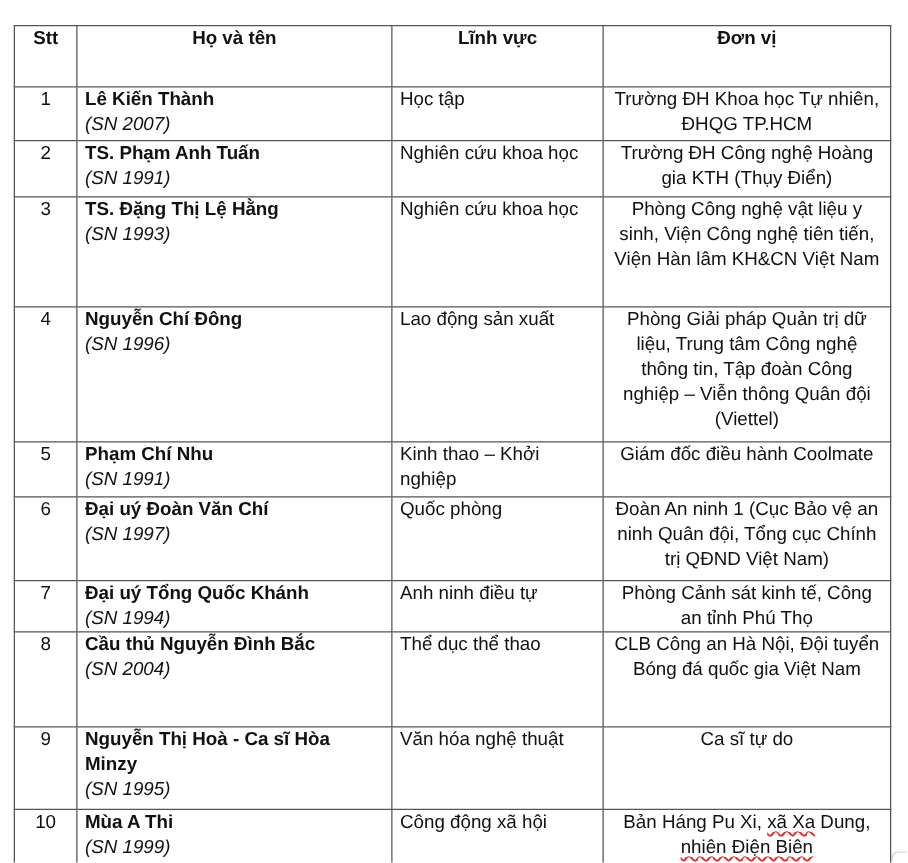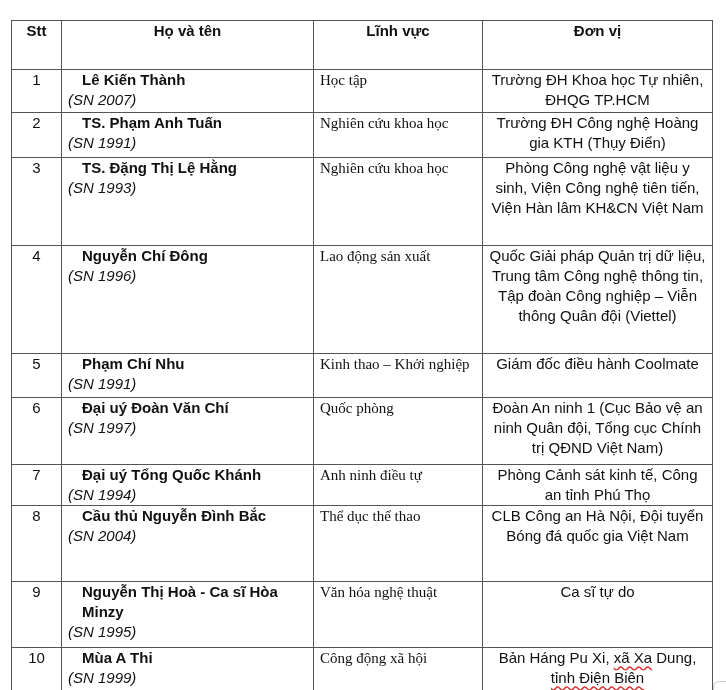--- a/index.html
+++ b/index.html
@@ -21,25 +21,25 @@
   col.c3 { width: 169px; }
   col.c4 { width: 230px; }
   th { font-weight: bold; text-align: center; }
   th.stt { vertical-align: top; padding-top: 3px; }
   th.name { vertical-align: top; padding-top: 3px; }
   th.field { vertical-align: top; padding-top: 3px; }
   th.unit { vertical-align: bottom; padding-bottom: 2px; margin-left: 40px; }
   td.stt { text-align: center; vertical-align: middle; }
   td.name { vertical-align: middle; }
   td.name.top { vertical-align: top; }
-  td.field { vertical-align: middle; font-family: Liberation Serif, serif; }
+  td.field { vertical-align: middle; }
   td.field.top { vertical-align: top; margin-top: 38px; }
   td.unit { text-align: center; vertical-align: middle; }
   td.unit.top { vertical-align: top; }
-  .nm { font-weight: bold; display: block; margin-left: 14px; }
+  .nm { font-weight: bold; display: block; }
   .sn { font-style: italic; display: block; }
   .squig { text-decoration: underline wavy #d33; text-decoration-skip-ink: none; text-underline-offset: 2px; }
   .corner { position: absolute; right: 0; bottom: 0; width: 12px; height: 8px;
             border-top: 1px solid #ccc; border-left: 1px solid #ccc; border-top-left-radius: 6px; }
 </style>
 </head>
 <body>
 
 <table class="grid">
   <colgroup>
@@ -86,21 +86,21 @@
     <td class="unit">Phòng Công nghệ vật liệu y sinh, Viện Công nghệ tiên tiến, Viện Hàn lâm KH&amp;CN Việt Nam</td>
   </tr>
 
   <tr style="height:108px">
     <td class="stt">4</td>
     <td class="name">
           <span class="nm">Nguyễn Chí Đông</span>
           <span class="sn">(SN 1996)</span>
         </td>
     <td class="field">Lao động sản xuất</td>
-    <td class="unit">Quốc Giải pháp Quản trị dữ liệu, Trung tâm Công nghệ thông tin, Tập đoàn Công nghiệp – Viễn thông Quân đội (Viettel)</td>
+    <td class="unit">Phòng Giải pháp Quản trị dữ liệu, Trung tâm Công nghệ thông tin, Tập đoàn Công nghiệp – Viễn thông Quân đội (Viettel)</td>
   </tr>
 
   <tr style="height:44px">
     <td class="stt">5</td>
     <td class="name">
           <span class="nm">Phạm Chí Nhu</span>
           <span class="sn">(SN 1991)</span>
         </td>
     <td class="field">Kinh thao – Khởi nghiệp</td>
     <td class="unit">Giám đốc điều hành Coolmate</td>
@@ -146,18 +146,18 @@
     <td class="unit top">Ca sĩ tự do</td>
   </tr>
 
   <tr style="height:50px">
     <td class="stt">10</td>
     <td class="name">
           <span class="nm">Mùa A Thi</span>
           <span class="sn">(SN 1999)</span>
         </td>
     <td class="field top">Công động xã hội</td>
-    <td class="unit top"><span>Bản Háng Pu Xi, </span><span class="squig">xã Xa</span><span> Dung, </span><span class="squig">tỉnh Điện Biên</span></td>
+    <td class="unit top"><span>Bản Háng Pu Xi, </span><span class="squig">xã Xa</span><span> Dung, </span><span class="squig">nhiên Điện Biên</span></td>
   </tr>
 </tbody>
   </table>
 
 <div class="corner"></div>
 
 </body></html>

